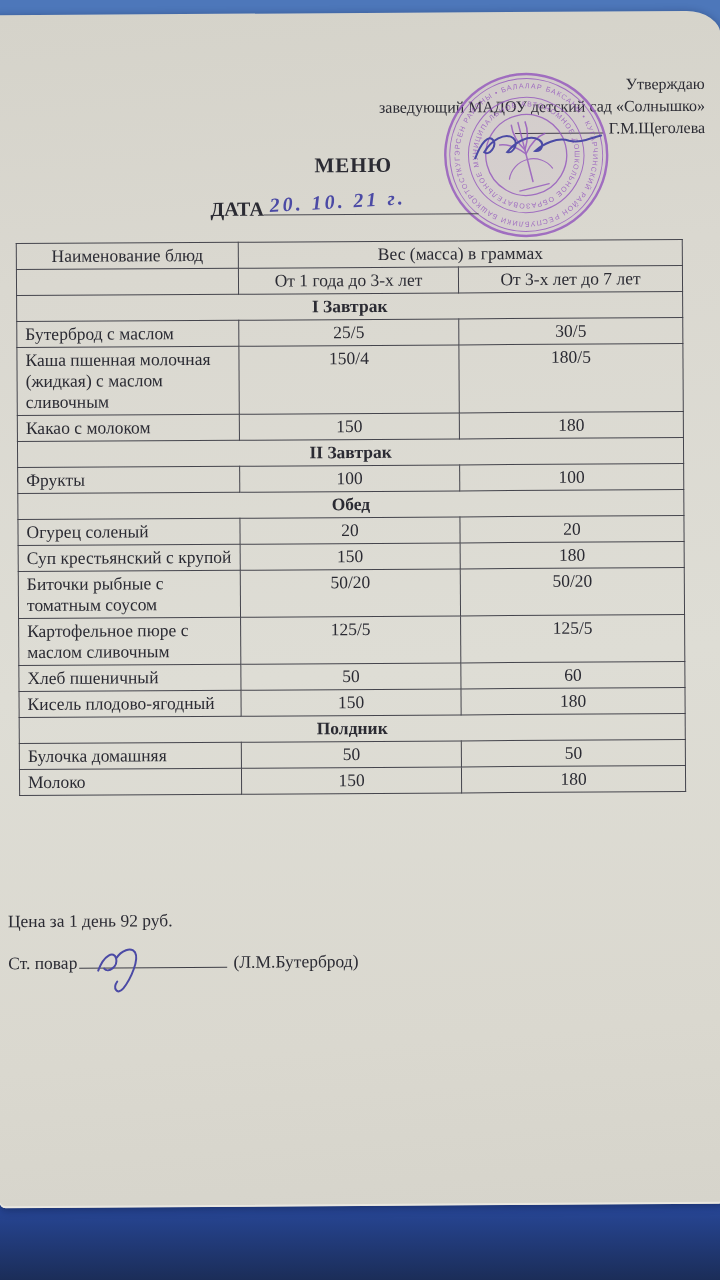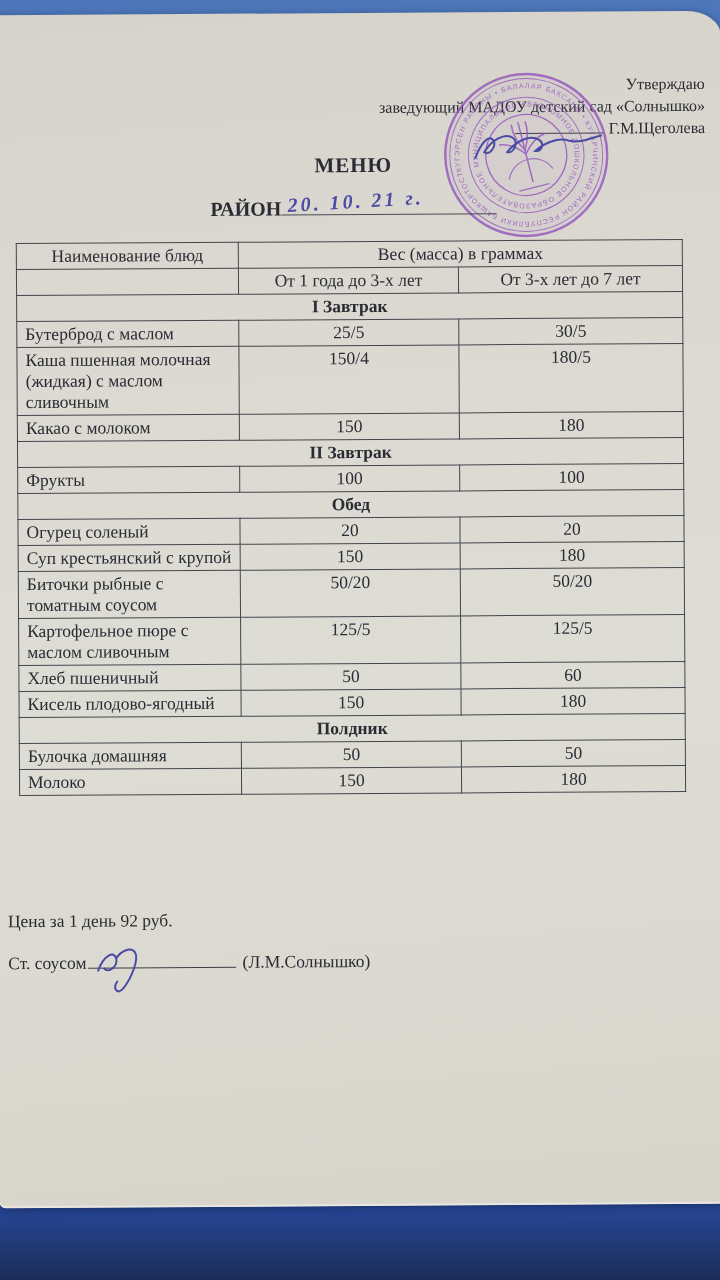--- a/index.html
+++ b/index.html
@@ -78,21 +78,21 @@
     </g>
   </svg>
 
   <svg class="sig-svg" style="left:476px;top:112px;" width="160" height="48" viewBox="0 0 160 48">
     <path d="M6,34 C12,18 20,10 24,16 C28,22 20,32 15,28 C22,16 36,8 44,14 C50,19 44,30 38,28 C46,18 60,10 70,16 C76,20 72,28 66,27 C74,20 88,13 100,17 C112,20 122,14 132,12" stroke="#4b4aa5" stroke-width="2" fill="none" stroke-linecap="round"></path>
   </svg>
 
   <div class="title">МЕНЮ</div>
 
   <div class="date-row">
-    <span>РАЙОН</span><span class="date-underline"><span class="date-hand hand">20. 10. 21 г.</span></span>
+    <span>ДАТА</span><span class="date-underline"><span class="date-hand hand">20. 10. 21 г.</span></span>
   </div>
 
   <table class="menu">
     <colgroup>
         <col style="width:222px">
         <col style="width:220px">
         <col style="width:224px">
       </colgroup>
     <tbody id="menu-tbody">
       <tr>
@@ -175,20 +175,20 @@
           <td class="name">Молоко</td>
           <td class="c">150</td>
           <td class="c">180</td>
         </tr>
       </tbody>
   </table>
 
   <div class="price">Цена за 1 день 92 руб.</div>
 
   <div class="cook">
-    <span>Ст. соусом</span><span class="sig-line cook-line"></span><span>(Л.М.Солнышко)</span>
+    <span>Ст. повар</span><span class="sig-line cook-line"></span><span>(Л.М.Бутерброд)</span>
   </div>
 
   <svg class="sig-svg" style="left:92px;top:928px;" width="72" height="58" viewBox="0 0 72 58">
     <path d="M8,28 C14,12 24,8 26,16 C28,24 18,31 14,26 M26,16 C31,8 41,4 45,10 C49,17 41,36 33,46 C27,53 22,46 27,39" stroke="#4b4aa5" stroke-width="2" fill="none" stroke-linecap="round"></path>
   </svg>
 
 </div>
 
 </body></html>

